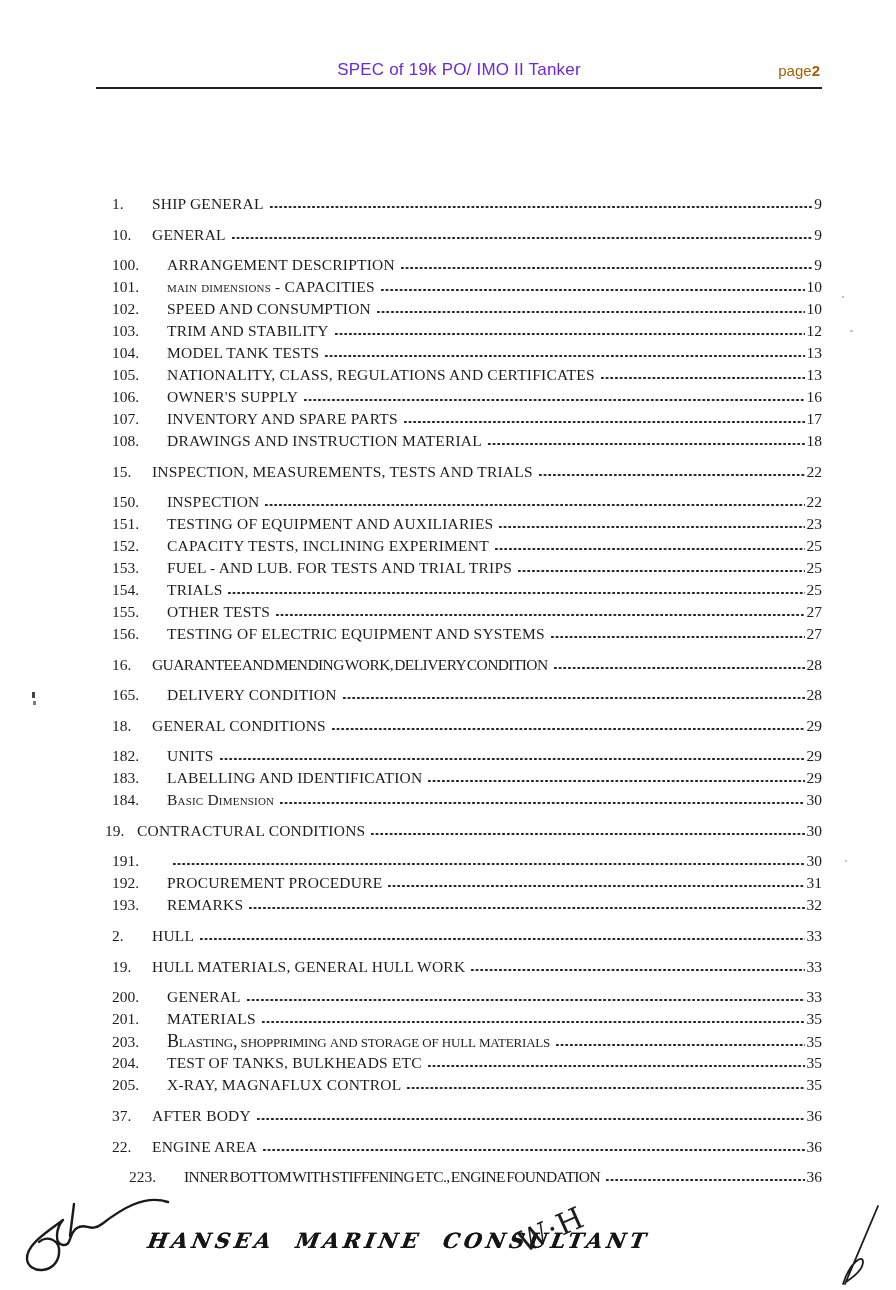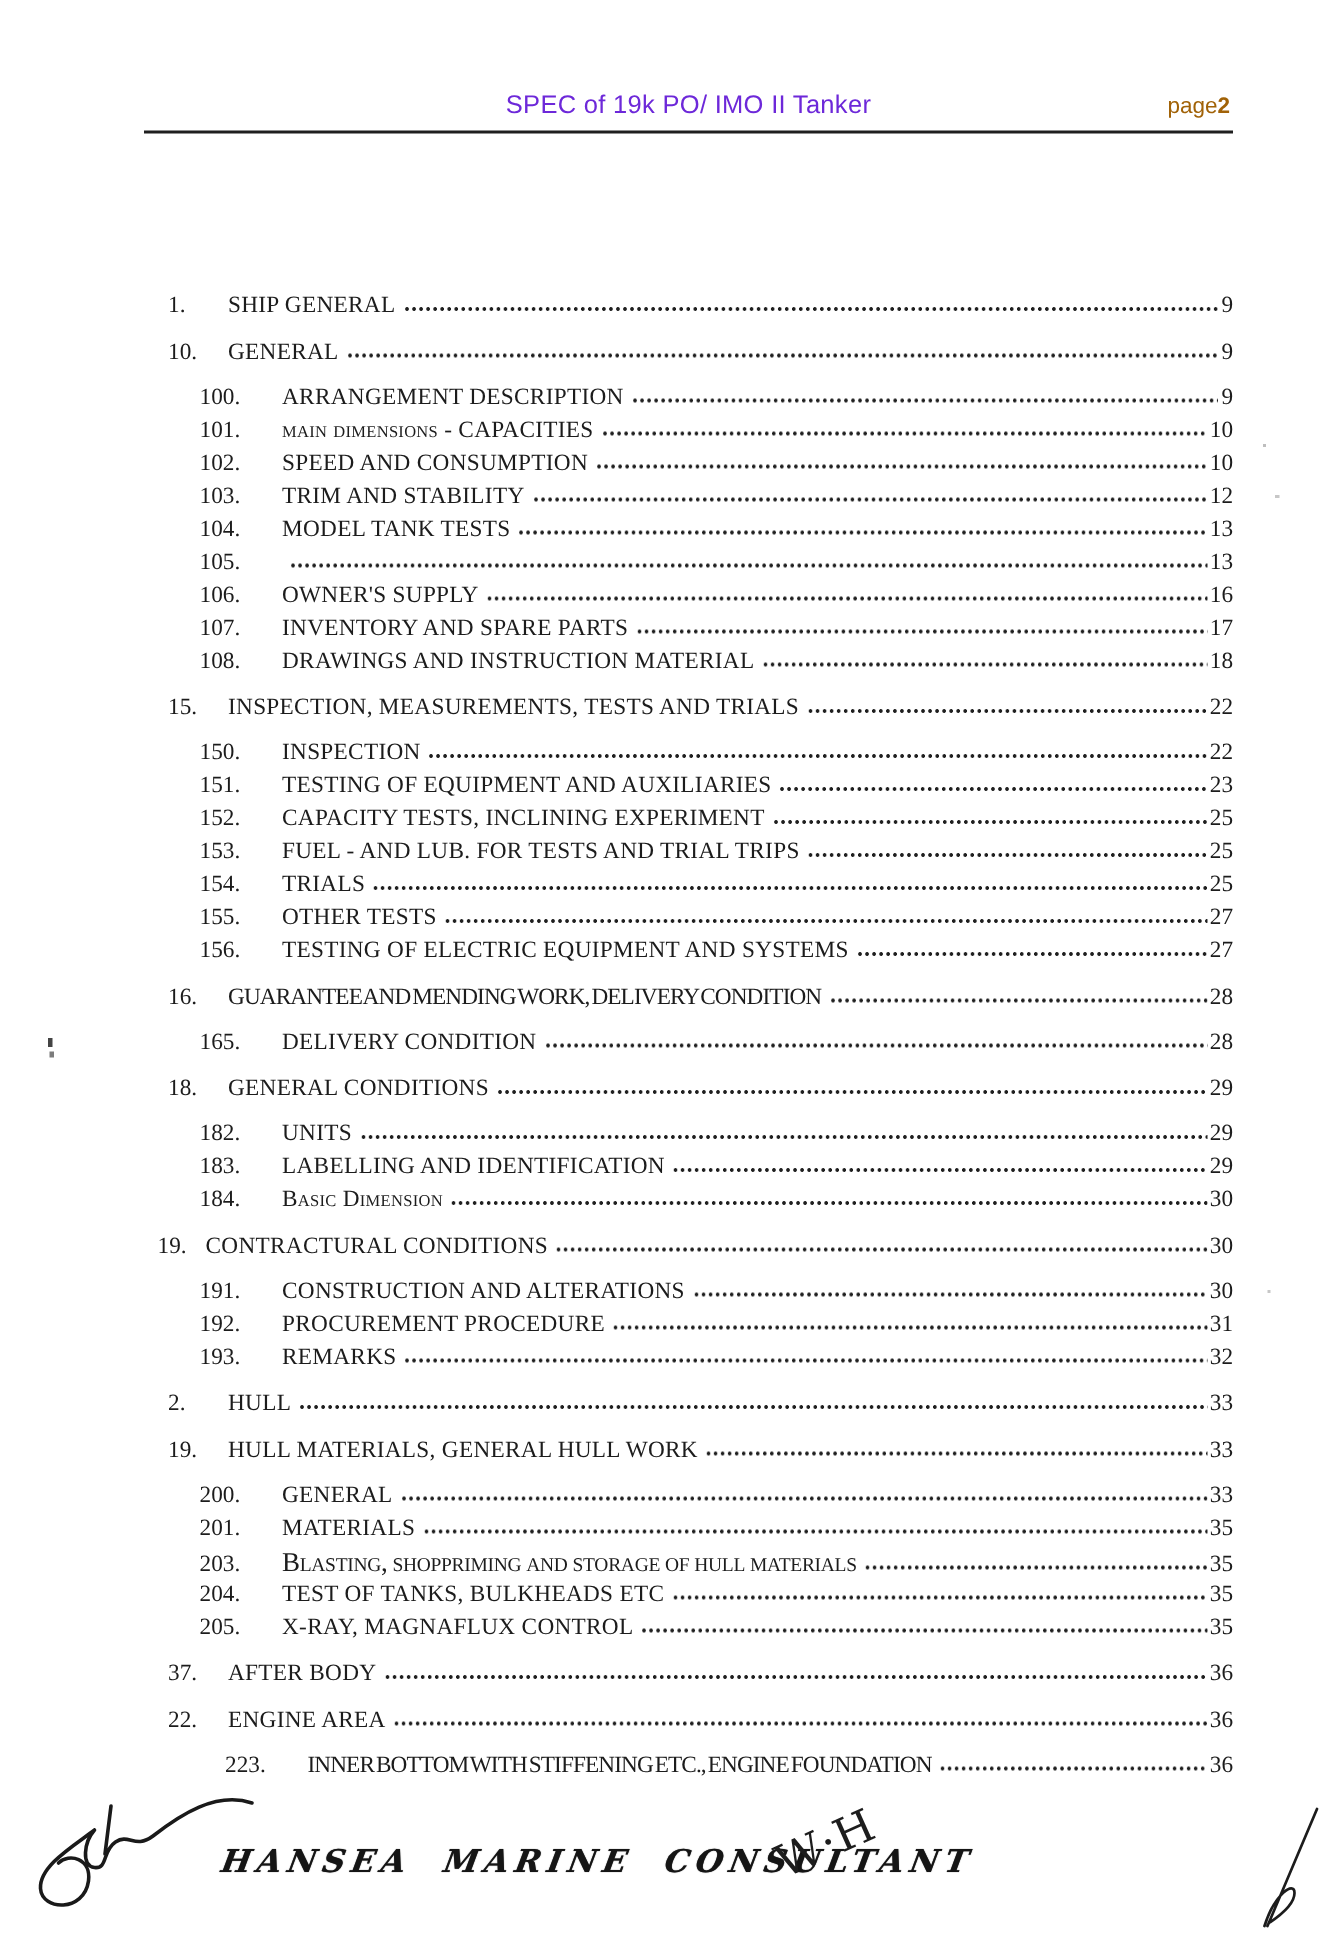--- a/index.html
+++ b/index.html
@@ -32,21 +32,21 @@
   .toc{
     position:absolute;top:184px;left:112px;right:74px;
   }
   .row{
     display:flex;align-items:baseline;
     height:22px;line-height:22px;
     font-size:15.5px;white-space:nowrap;
   }
   .row.l1{margin-top:9px;margin-bottom:8px;}
   .l1 .num{flex:0 0 40px;}
-  .l2 .num{margin-left:21px;flex:0 0 55px;}
+  .l2 .num{flex:0 0 55px;}
   .row.flush{margin-left:-7px;}
   .row.flush .num{flex:0 0 32px;}
   .row.indent{margin-left:17px;}
   .title{letter-spacing:.2px;}
   .title .sc{font-variant:small-caps;}
   .title .cond{letter-spacing:-.6px;word-spacing:-2px;}
   .title .tiny{font-size:18px;letter-spacing:-.2px;word-spacing:-1px;}
   .leader{
     flex:1 1 auto;height:4px;margin-left:5px;margin-right:2px;
     background-image:radial-gradient(circle,#1f1f1f 1.02px,rgba(0,0,0,0) 1.45px);
@@ -119,20 +119,21 @@
         <span class="pg">12</span>
       </div>
       <div class="row l2">
         <span class="num">104.</span>
         <span class="title"><span>MODEL TANK TESTS</span></span>
         <span class="leader"></span>
         <span class="pg">13</span>
       </div>
       <div class="row l2">
         <span class="num">105.</span>
+        <span class="title"><span>NATIONALITY, CLASS, REGULATIONS AND CERTIFICATES</span></span>
         <span class="leader"></span>
         <span class="pg">13</span>
       </div>
       <div class="row l2">
         <span class="num">106.</span>
         <span class="title"><span>OWNER'S SUPPLY</span></span>
         <span class="leader"></span>
         <span class="pg">16</span>
       </div>
       <div class="row l2">
@@ -232,21 +233,20 @@
         <span class="pg">30</span>
       </div>
       <div class="row l1 flush">
         <span class="num">19.</span>
         <span class="title"><span>CONTRACTURAL CONDITIONS</span></span>
         <span class="leader"></span>
         <span class="pg">30</span>
       </div>
       <div class="row l2">
         <span class="num">191.</span>
-        <span class="title"><span>CONSTRUCTION AND ALTERATIONS</span></span>
         <span class="leader"></span>
         <span class="pg">30</span>
       </div>
       <div class="row l2">
         <span class="num">192.</span>
         <span class="title"><span>PROCUREMENT PROCEDURE</span></span>
         <span class="leader"></span>
         <span class="pg">31</span>
       </div>
       <div class="row l2">

